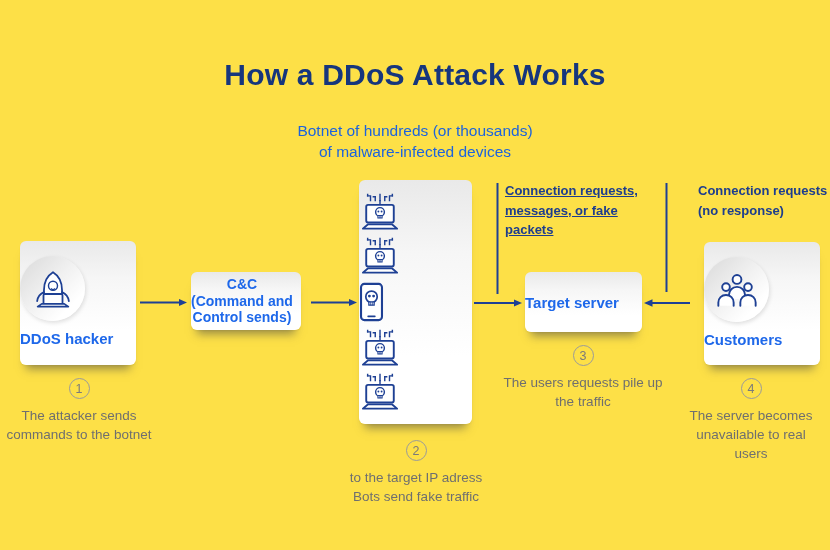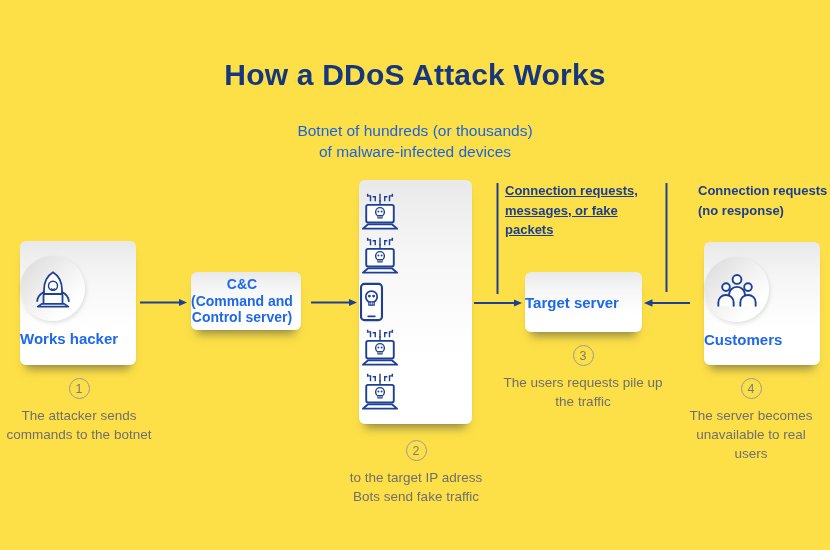--- a/index.html
+++ b/index.html
@@ -130,28 +130,28 @@
     <path d="M497.5 183 V294" stroke="#1e4094" stroke-width="2"></path>
     <path d="M666.5 183 V292" stroke="#1e4094" stroke-width="2"></path>
   </svg>
 
   <div class="card" style="left:20px; top:241px; width:116px; height:124px; padding-top:15px;">
     <div class="node-circle">
       <svg width="44" height="38" viewBox="0 0 48 42">
           <use href="#sym-hacker"></use>
         </svg>
     </div>
-    <div class="node-label" style="margin-top:9px;">Works hacker</div>
+    <div class="node-label" style="margin-top:9px;">DDoS hacker</div>
   </div>
 
   <div class="card" style="left:191px; top:272px; width:110px; height:58px; justify-content:center;">
     <div class="cc-text">
       <div>C&amp;C</div>
       <div>(Command and</div>
-      <div>Control server)</div>
+      <div>Control sends)</div>
     </div>
   </div>
 
   <div class="card" style="left:359px; top:180px; width:113px; height:244px; justify-content:space-evenly; padding:6px 0;">
     <div class="icon-slot">
       <svg width="42" height="38" viewBox="0 0 44 40">
           <use href="#sym-laptop-skull"></use>
         </svg>
     </div>
     <div class="icon-slot">

